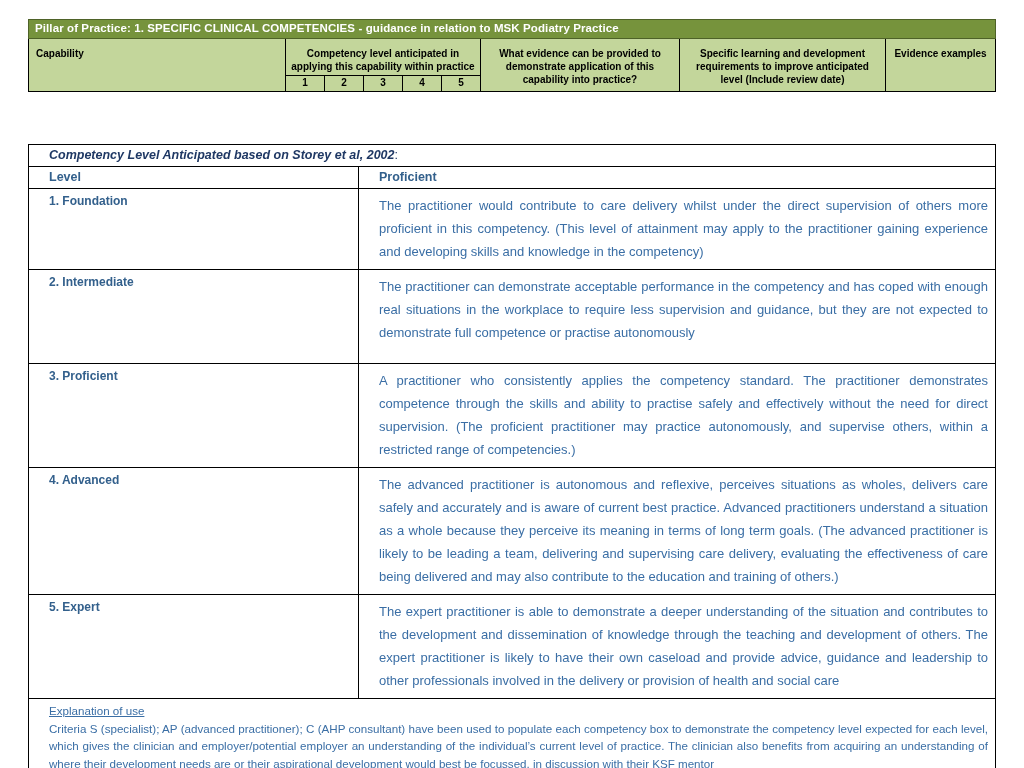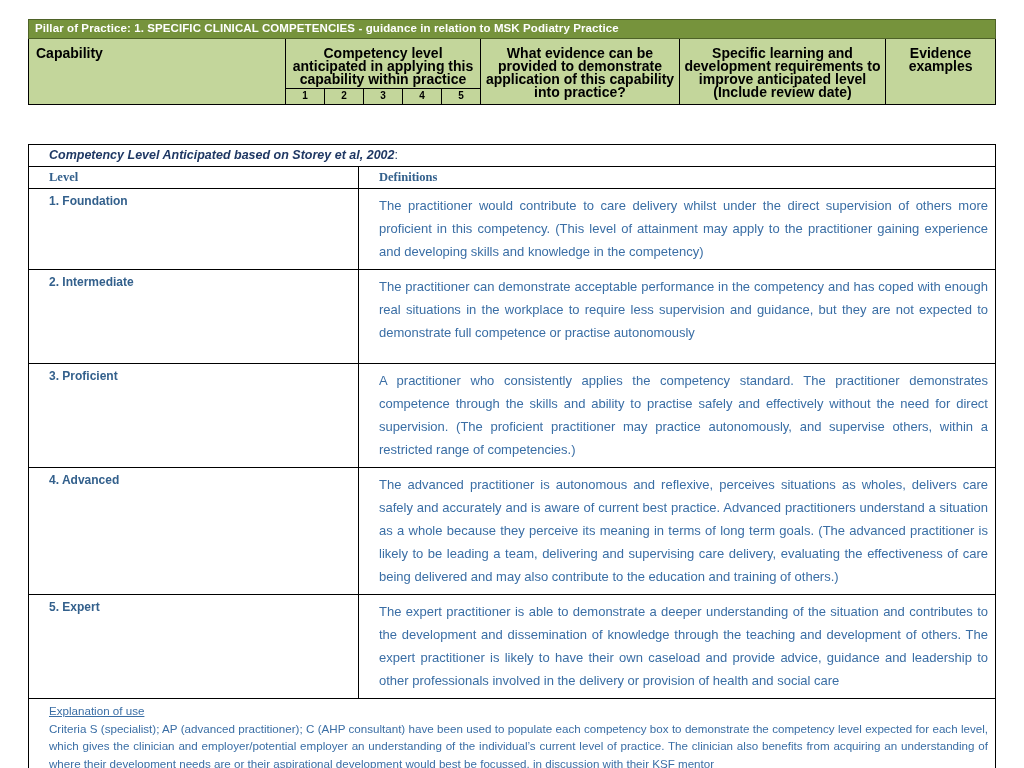--- a/index.html
+++ b/index.html
@@ -41,21 +41,21 @@
     padding: 2px 0 3px 6px;
     border: 1px solid #4e6228;
     letter-spacing: 0.1px;
     line-height: 13px;
   }
   .pillar-head-cell {
     background: #c3d69b;
     border: 1px solid #000000;
     color: #000000;
     font-weight: bold;
-    font-size: 14px;
+    font-size: 10px;
     line-height: 13px;
     vertical-align: top;
     padding: 8px 4px 4px 4px;
     text-align: center;
   }
   .pillar-head-cell.left-align {
     text-align: left;
     padding-left: 7px;
   }
   .pillar-head-cell.no-bottom {
@@ -104,21 +104,20 @@
     font-weight: normal;
     font-style: normal;
     color: #1f3864;
   }
   .comp-colhead {
     font-weight: bold;
     font-size: 12.5px;
     color: #33608c;
     padding: 2px 4px 3px 6px;
     line-height: 16px;
-    font-family: Liberation Serif, serif;
   }
   .level-name {
     font-weight: bold;
     font-size: 12px;
     color: #33608c;
     padding: 5px 4px 4px 6px;
     line-height: 15px;
     margin-left: 35px;
   }
   .level-def {
@@ -194,21 +193,21 @@
       <col style="width:637px">
     </colgroup>
 
     <tbody>
         <tr>
       <td class="comp-caption" colspan="2"><span class="cap-main">Competency Level Anticipated based on Storey et al, 2002</span><span class="cap-colon">:</span></td>
     </tr>
 
     <tr>
       <td class="comp-colhead">Level</td>
-      <td class="comp-colhead">Definitions</td>
+      <td class="comp-colhead">Proficient</td>
     </tr>
 
     <tr class="r-found">
       <td class="level-name">1. Foundation</td>
       <td class="level-def">The practitioner would contribute to care delivery whilst under the direct supervision of others more proficient in this competency. (This level of attainment may apply to the practitioner gaining experience and developing skills and knowledge in the competency)</td>
     </tr>
 
     <tr class="r-inter">
       <td class="level-name">2. Intermediate</td>
       <td class="level-def">The practitioner can demonstrate acceptable performance in the competency and has coped with enough real situations in the workplace to require less supervision and guidance, but they are not expected to demonstrate full competence or practise autonomously</td>

